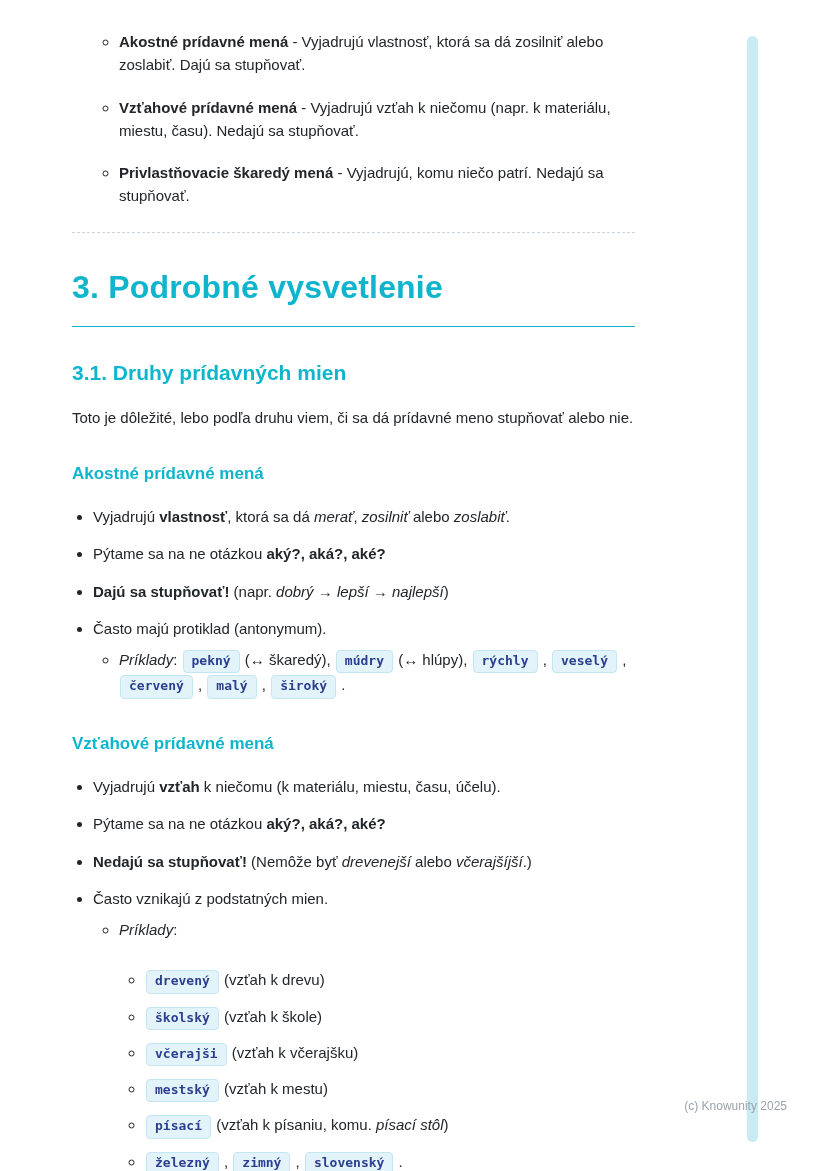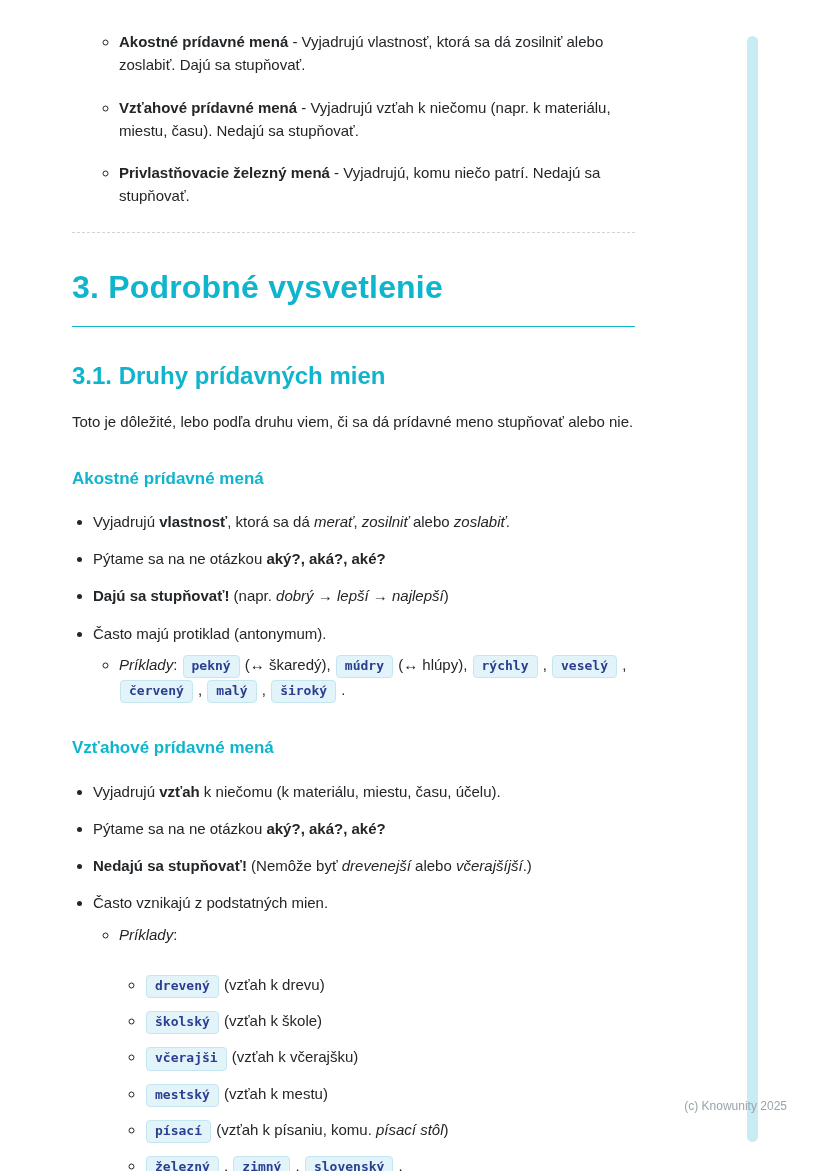--- a/index.html
+++ b/index.html
@@ -66,21 +66,21 @@
     margin:30px 0 0 0;
     font-size:32px;
     font-weight:700;
     color:var(--accent);
     letter-spacing:.2px;
     padding-bottom:14px;
     border-bottom:1.5px solid var(--accent);
   }
   .h2{
     margin:30px 0 0 0;
-    font-size:24px;
+    font-size:21px;
     font-weight:700;
     color:var(--accent);
   }
   .lead{
     margin:16px 0 0 0;
     text-align:justify;
   }
   .h3{
     margin:32px 0 0 0;
     font-size:17px;
@@ -124,21 +124,21 @@
 </style>
 </head>
 <body>
 
 <div class="page">
   <div class="content">
 
     <ul class="intro-list">
       <li><span><span class="run-b">Akostné prídavné mená</span><span> - Vyjadrujú vlastnosť, ktorá sa dá zosilniť alebo zoslabiť. Dajú sa stupňovať.</span></span></li>
       <li><span><span class="run-b">Vzťahové prídavné mená</span><span> - Vyjadrujú vzťah k niečomu (napr. k materiálu, miestu, času). Nedajú sa stupňovať.</span></span></li>
-      <li><span><span class="run-b">Privlastňovacie železný mená</span><span> - Vyjadrujú, komu niečo patrí. Nedajú sa stupňovať.</span></span></li>
+      <li><span><span class="run-b">Privlastňovacie škaredý mená</span><span> - Vyjadrujú, komu niečo patrí. Nedajú sa stupňovať.</span></span></li>
     </ul>
 
     <hr class="divider">
 
     <h1 class="h1">3. Podrobné vysvetlenie</h1>
 
     <h2 class="h2">3.1. Druhy prídavných mien</h2>
 
     <p class="lead">Toto je dôležité, lebo podľa druhu viem, či sa dá prídavné meno stupňovať alebo nie.</p>
 

